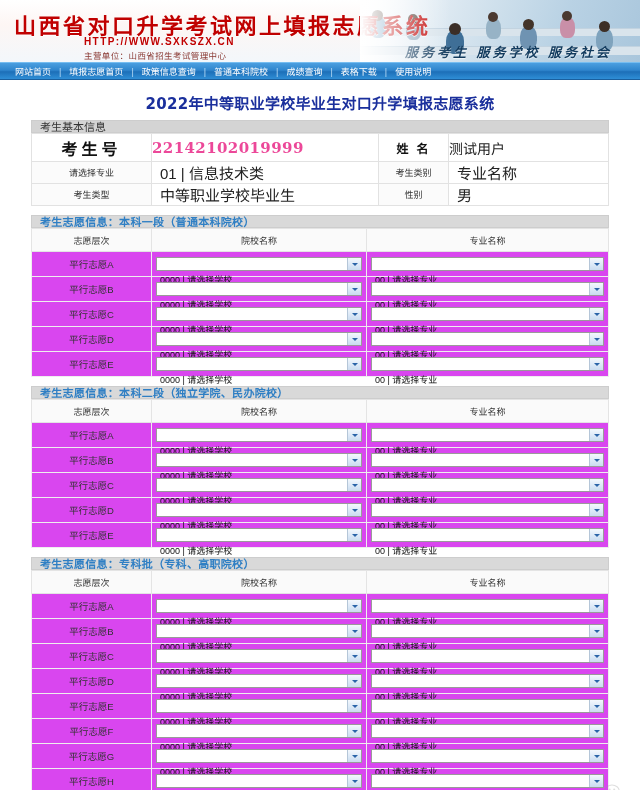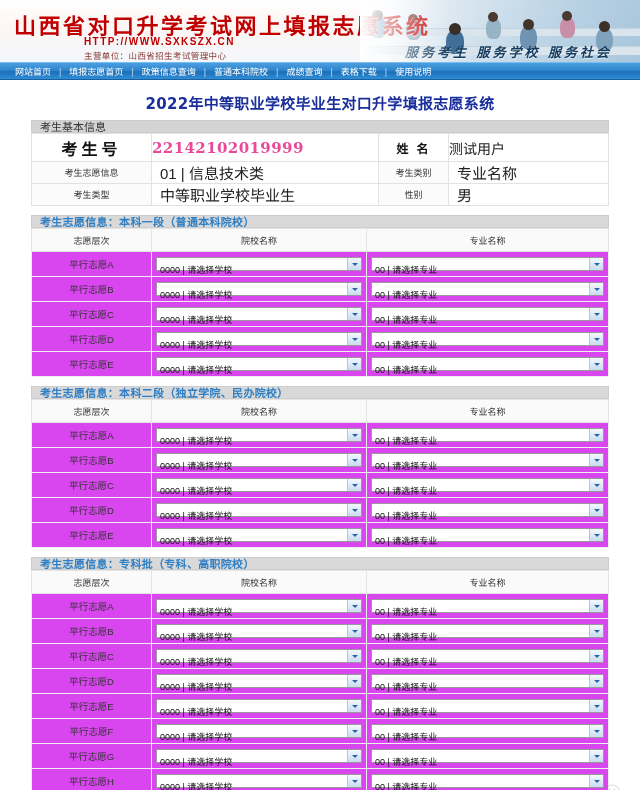--- a/index.html
+++ b/index.html
@@ -60,21 +60,21 @@
   
   .vol{margin-top:9px;}
   .vol table{width:100%;border-collapse:collapse;table-layout:fixed;}
   .vol th{height:20px;font-size:9px;font-weight:normal;color:#333;background:#fafafa;
     border:1px solid #e4e4e4;text-align:center;}
   .vol td{height:24px;border:1px solid #eee;background:#d946ef;padding:0;}
   .vol td.lvl{text-align:center;font-size:9.5px;color:#333;}
   .vol td.sel{padding:0 4px;}
   .selbox{position:relative;display:block;height:14px;border:1px solid #9a9a9a;
     background:#fff;box-sizing:border-box;cursor:pointer;}
-  .selbox .txt{position:absolute;left:3px;top:6px;line-height:13px;font-size:9px;color:#111;
+  .selbox .txt{position:absolute;left:3px;top:16px;line-height:13px;font-size:9px;color:#111;
     white-space:nowrap;overflow:hidden;}
   .selbox .arrow{position:absolute;right:0;top:0;width:13px;height:12px;
     background:linear-gradient(180deg,#f4f8fd 0%,#dce9f7 55%,#cadcf0 100%);
     border-left:1px solid #b5c6d8;}
   .selbox .arrow::after{content:"";position:absolute;left:3.5px;top:5px;
     border-left:3px solid transparent;border-right:3px solid transparent;
     border-top:3.5px solid #2a64a8;}
   
   .footer{width:640px;text-align:center;padding-top:10px;position:relative;}
   .btn{display:inline-block;min-width:58px;height:15px;line-height:13px;font-size:9px;
@@ -145,21 +145,21 @@
           <col style="width:160px">
         </colgroup>
       <tbody>
         <tr class="row-big">
           <td class="big-lbl">考生号</td>
           <td class="big-num">22142102019999</td>
           <td class="big-lbl" style="letter-spacing:2px;font-size:12px;">姓 名</td>
           <td class="big-val">测试用户</td>
         </tr>
         <tr class="row-sm">
-          <td class="lbl">考生志愿信息</td>
+          <td class="lbl">请选择专业</td>
           <td class="val">01 | 信息技术类</td>
           <td class="lbl">考生类别</td>
           <td class="val">专业名称</td>
         </tr>
         <tr class="row-sm">
           <td class="lbl">考生类型</td>
           <td class="val">中等职业学校毕业生</td>
           <td class="lbl">性别</td>
           <td class="val">男</td>
         </tr>

